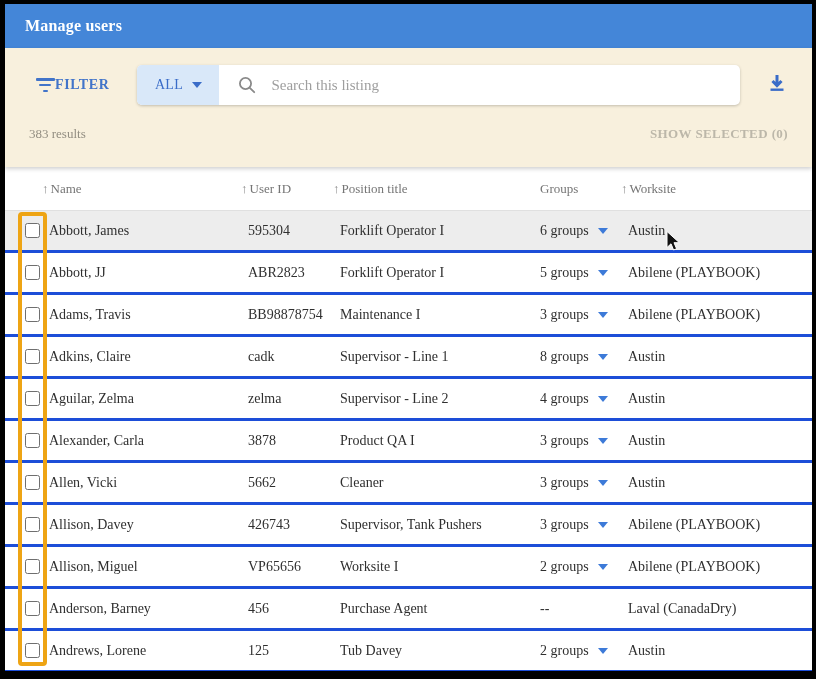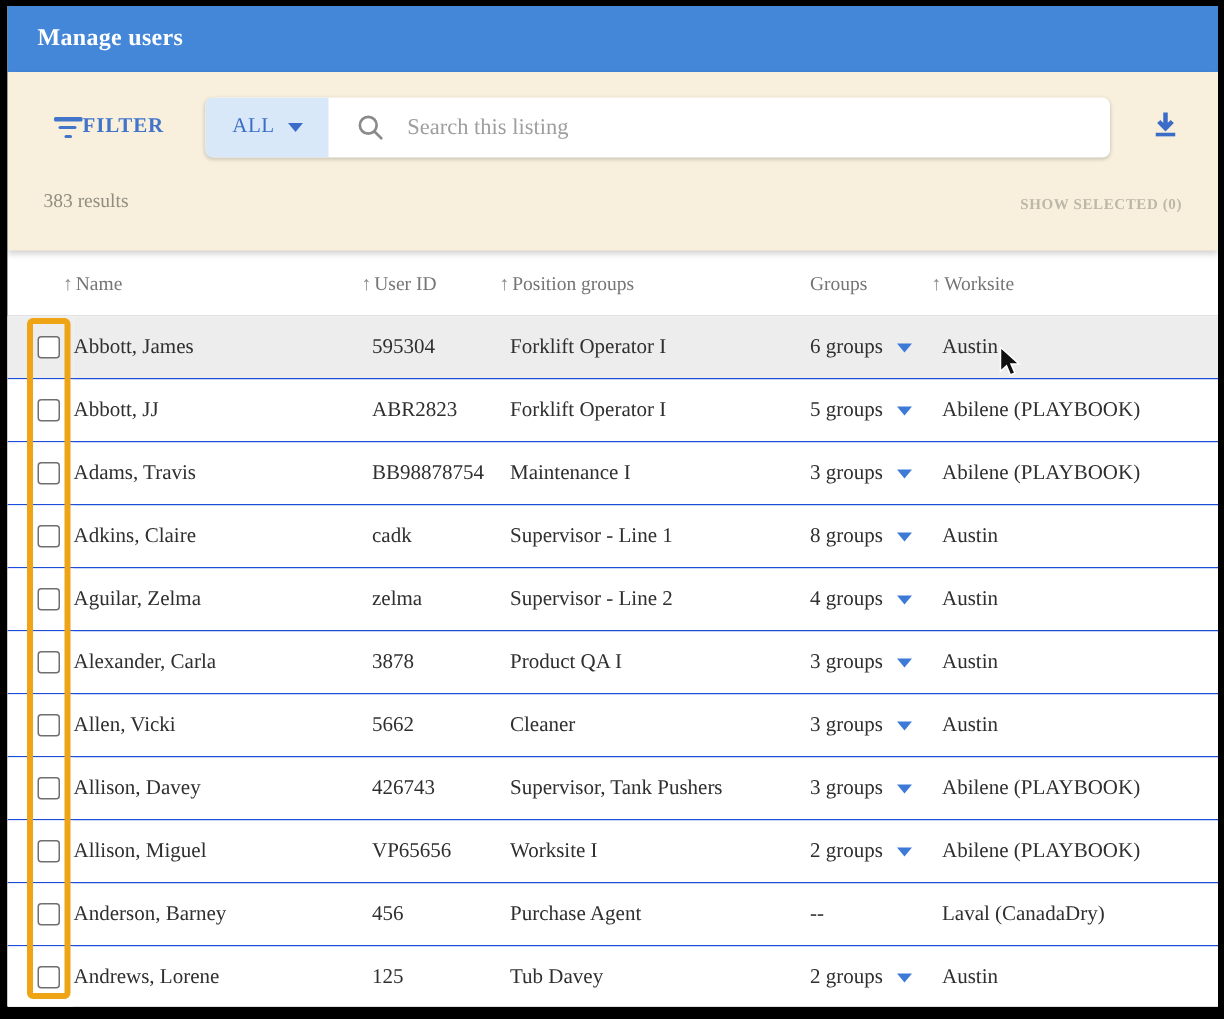--- a/index.html
+++ b/index.html
@@ -83,21 +83,21 @@
   .search-icon-wrap { margin: 0 14px 0 18px; display: flex; }
   .search-placeholder { color: #9e9e9e; font-size: 15px; }
 
   .download-btn { margin-left: 26px; cursor: pointer; display: flex; flex: none; }
 
   .results-row {
     display: flex; align-items: flex-end; justify-content: space-between;
     margin-top: 18px;
   }
   .results-count { color: #928d81; font-size: 13px; }
-  .show-selected { color: #bcb7a9; font-size: 10px; font-weight: bold; letter-spacing: 0.4px; cursor: default; }
+  .show-selected { color: #bcb7a9; font-size: 13px; font-weight: bold; letter-spacing: 0.4px; cursor: default; }
 
   
   .table { background: #fff; position: relative; z-index: 1; }
   .grid-row {
     display: grid;
     grid-template-columns: 44px 199px 92px 200px 88px 1fr;
     align-items: center;
   }
   .thead {
     height: 44px;
@@ -105,21 +105,21 @@
   }
   .th {
     display: flex; align-items: center;
     color: #757575; font-size: 13px;
     cursor: pointer;
   }
   .th .sort-arrow { font-size: 13px; color: #8a8a8a; margin-right: 2px; margin-left: -7px; }
 
   .tr {
     height: 42px;
-    border-bottom: 1px solid #1d4ed8;
+    border-bottom: 3px solid #1d4ed8;
     background: #fff;
   }
   .tr.hovered .cell { background: #ededed; }
   .tr .cell { height: 100%; display: flex; align-items: center; }
   .checkbox-cell { padding-left: 20px; background: #fff; }
   .checkbox {
     width: 15px; height: 15px;
     border: 1.6px solid #6f6f6f;
     border-radius: 2.5px;
     background: #fff;
@@ -206,21 +206,21 @@
           <div class="th">
             <span class="sort-arrow">↑</span>
             <span>Name</span>
           </div>
           <div class="th">
             <span class="sort-arrow">↑</span>
             <span>User ID</span>
           </div>
           <div class="th">
             <span class="sort-arrow">↑</span>
-            <span>Position groups</span>
+            <span>Position title</span>
           </div>
           <div class="th no-sort">
             <span>Groups</span>
           </div>
           <div class="th">
             <span class="sort-arrow">↑</span>
             <span>Worksite</span>
           </div>
         </div>
       <div>

